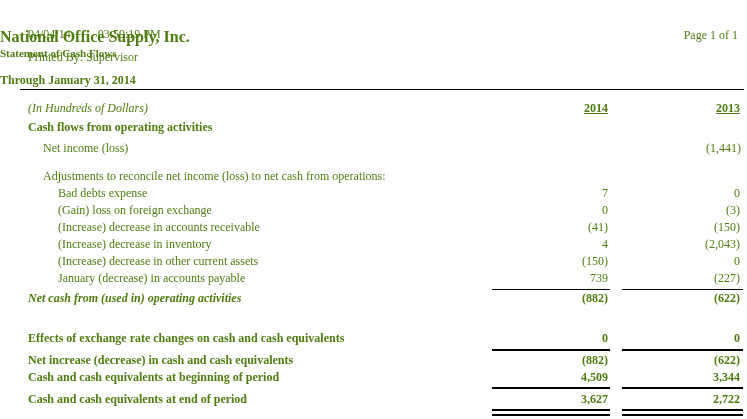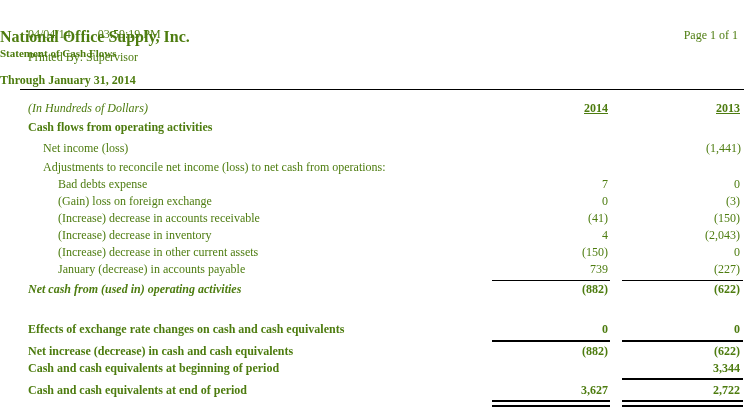--- a/index.html
+++ b/index.html
@@ -27,21 +27,21 @@
   .lbl{flex:1;white-space:nowrap;overflow:hidden;}
   .val{width:118px;text-align:right;padding-right:2px;box-sizing:border-box;}
   .val2{width:121px;text-align:right;padding-right:3px;margin-left:12px;box-sizing:border-box;}
   .ind1{padding-left:15px;}
   .ind2{padding-left:30px;font-family:Liberation Serif, serif;}
   .b{font-weight:bold;}
   .i{font-style:italic;}
   .yr{font-weight:bold;text-decoration:underline;}
   .row-cashflows{margin-top:2px;}
   .row-netincome{margin-top:4px;}
-  .row-adjust{margin-top:2px;}
+  .row-adjust{margin-top:11px;}
   .row-payable{height:20px;}
   .row-payable .val,.row-payable .val2{border-bottom:1px solid #000;}
   .row-effects{margin-top:23px;height:21px;}
   .row-effects .val,.row-effects .val2{border-bottom:2px solid #000;}
   .row-netincrease{margin-top:1px;}
   .row-begin{height:20px;}
   .row-begin .val,.row-begin .val2{border-bottom:2px solid #000;}
   .row-end{margin-top:2px;height:25px;}
   .row-end .val,.row-end .val2{border-bottom:7px double #000;}
 </style>
@@ -138,20 +138,21 @@
     </div>
 
     <div class="row row-netincrease">
       <div class="lbl b">Net increase (decrease) in cash and cash equivalents</div>
       <div class="val b">(882)</div>
       <div class="val2 b">(622)</div>
     </div>
 
     <div class="row row-begin">
       <div class="lbl b">Cash and cash equivalents at beginning of period</div>
+      <div class="val b">4,509</div>
       <div class="val2 b">3,344</div>
     </div>
 
     <div class="row row-end">
       <div class="lbl b">Cash and cash equivalents at end of period</div>
       <div class="val b">3,627</div>
       <div class="val2 b">2,722</div>
     </div>
 
   </div>

